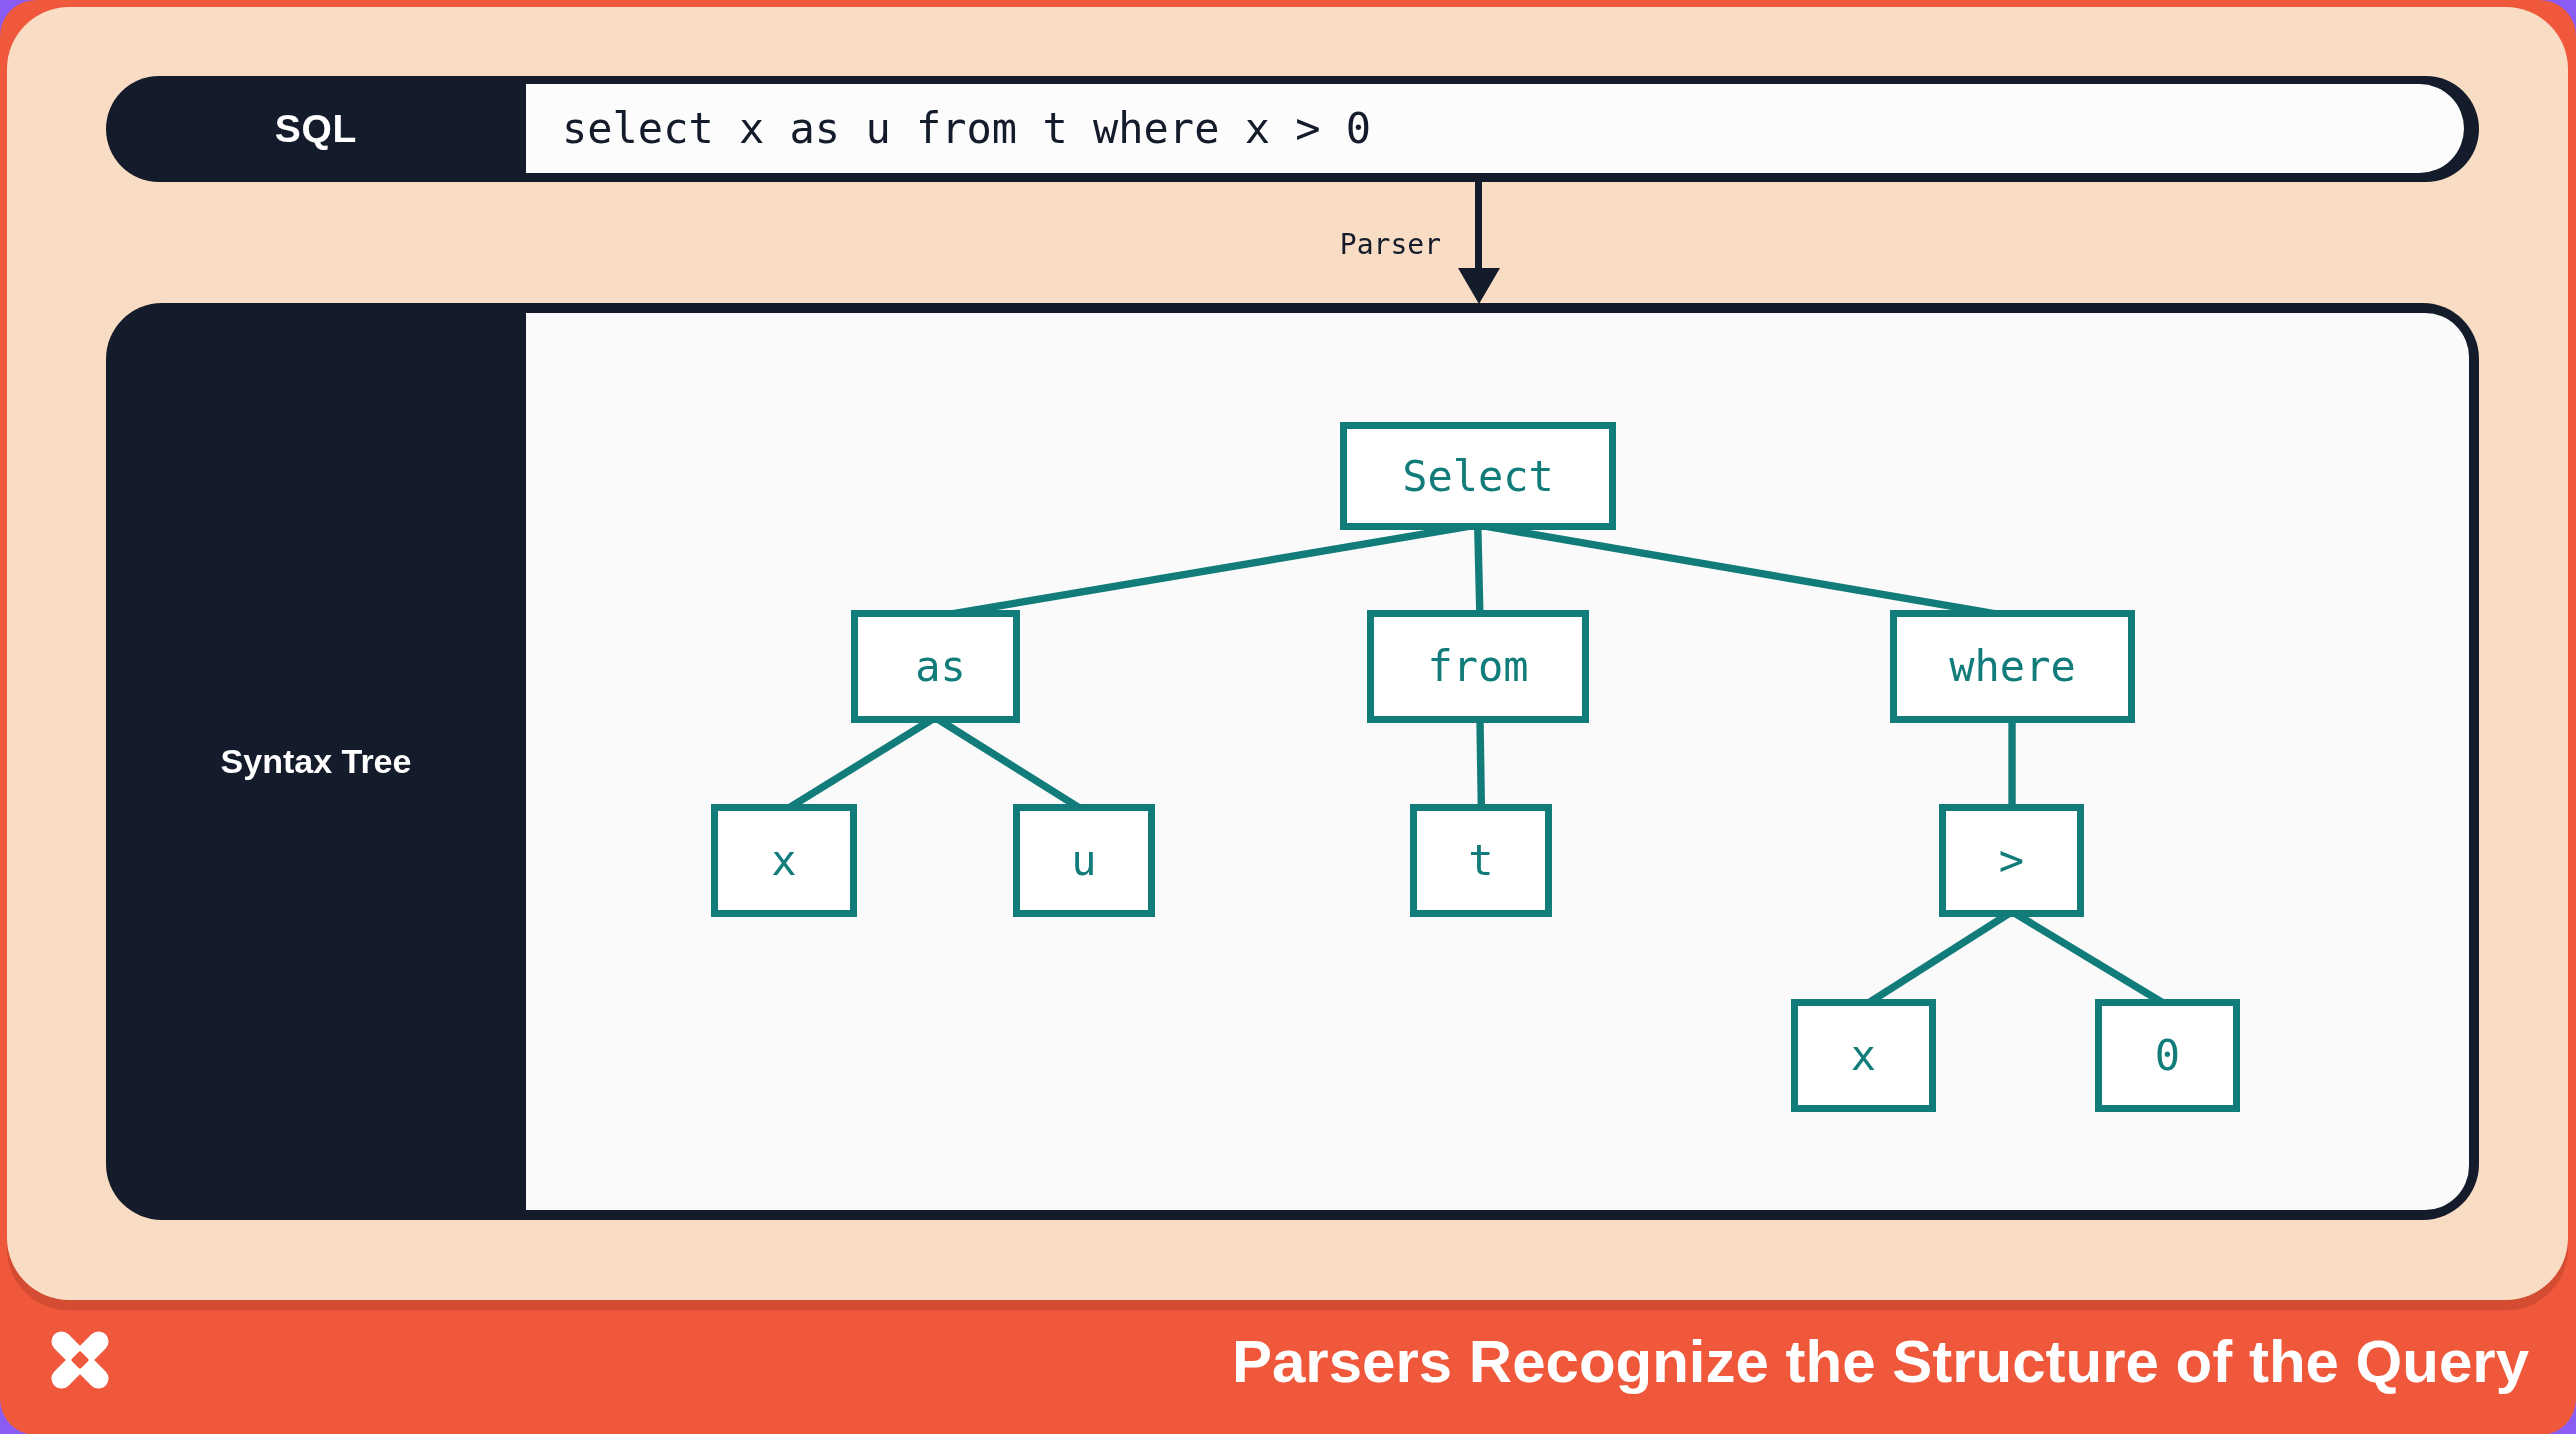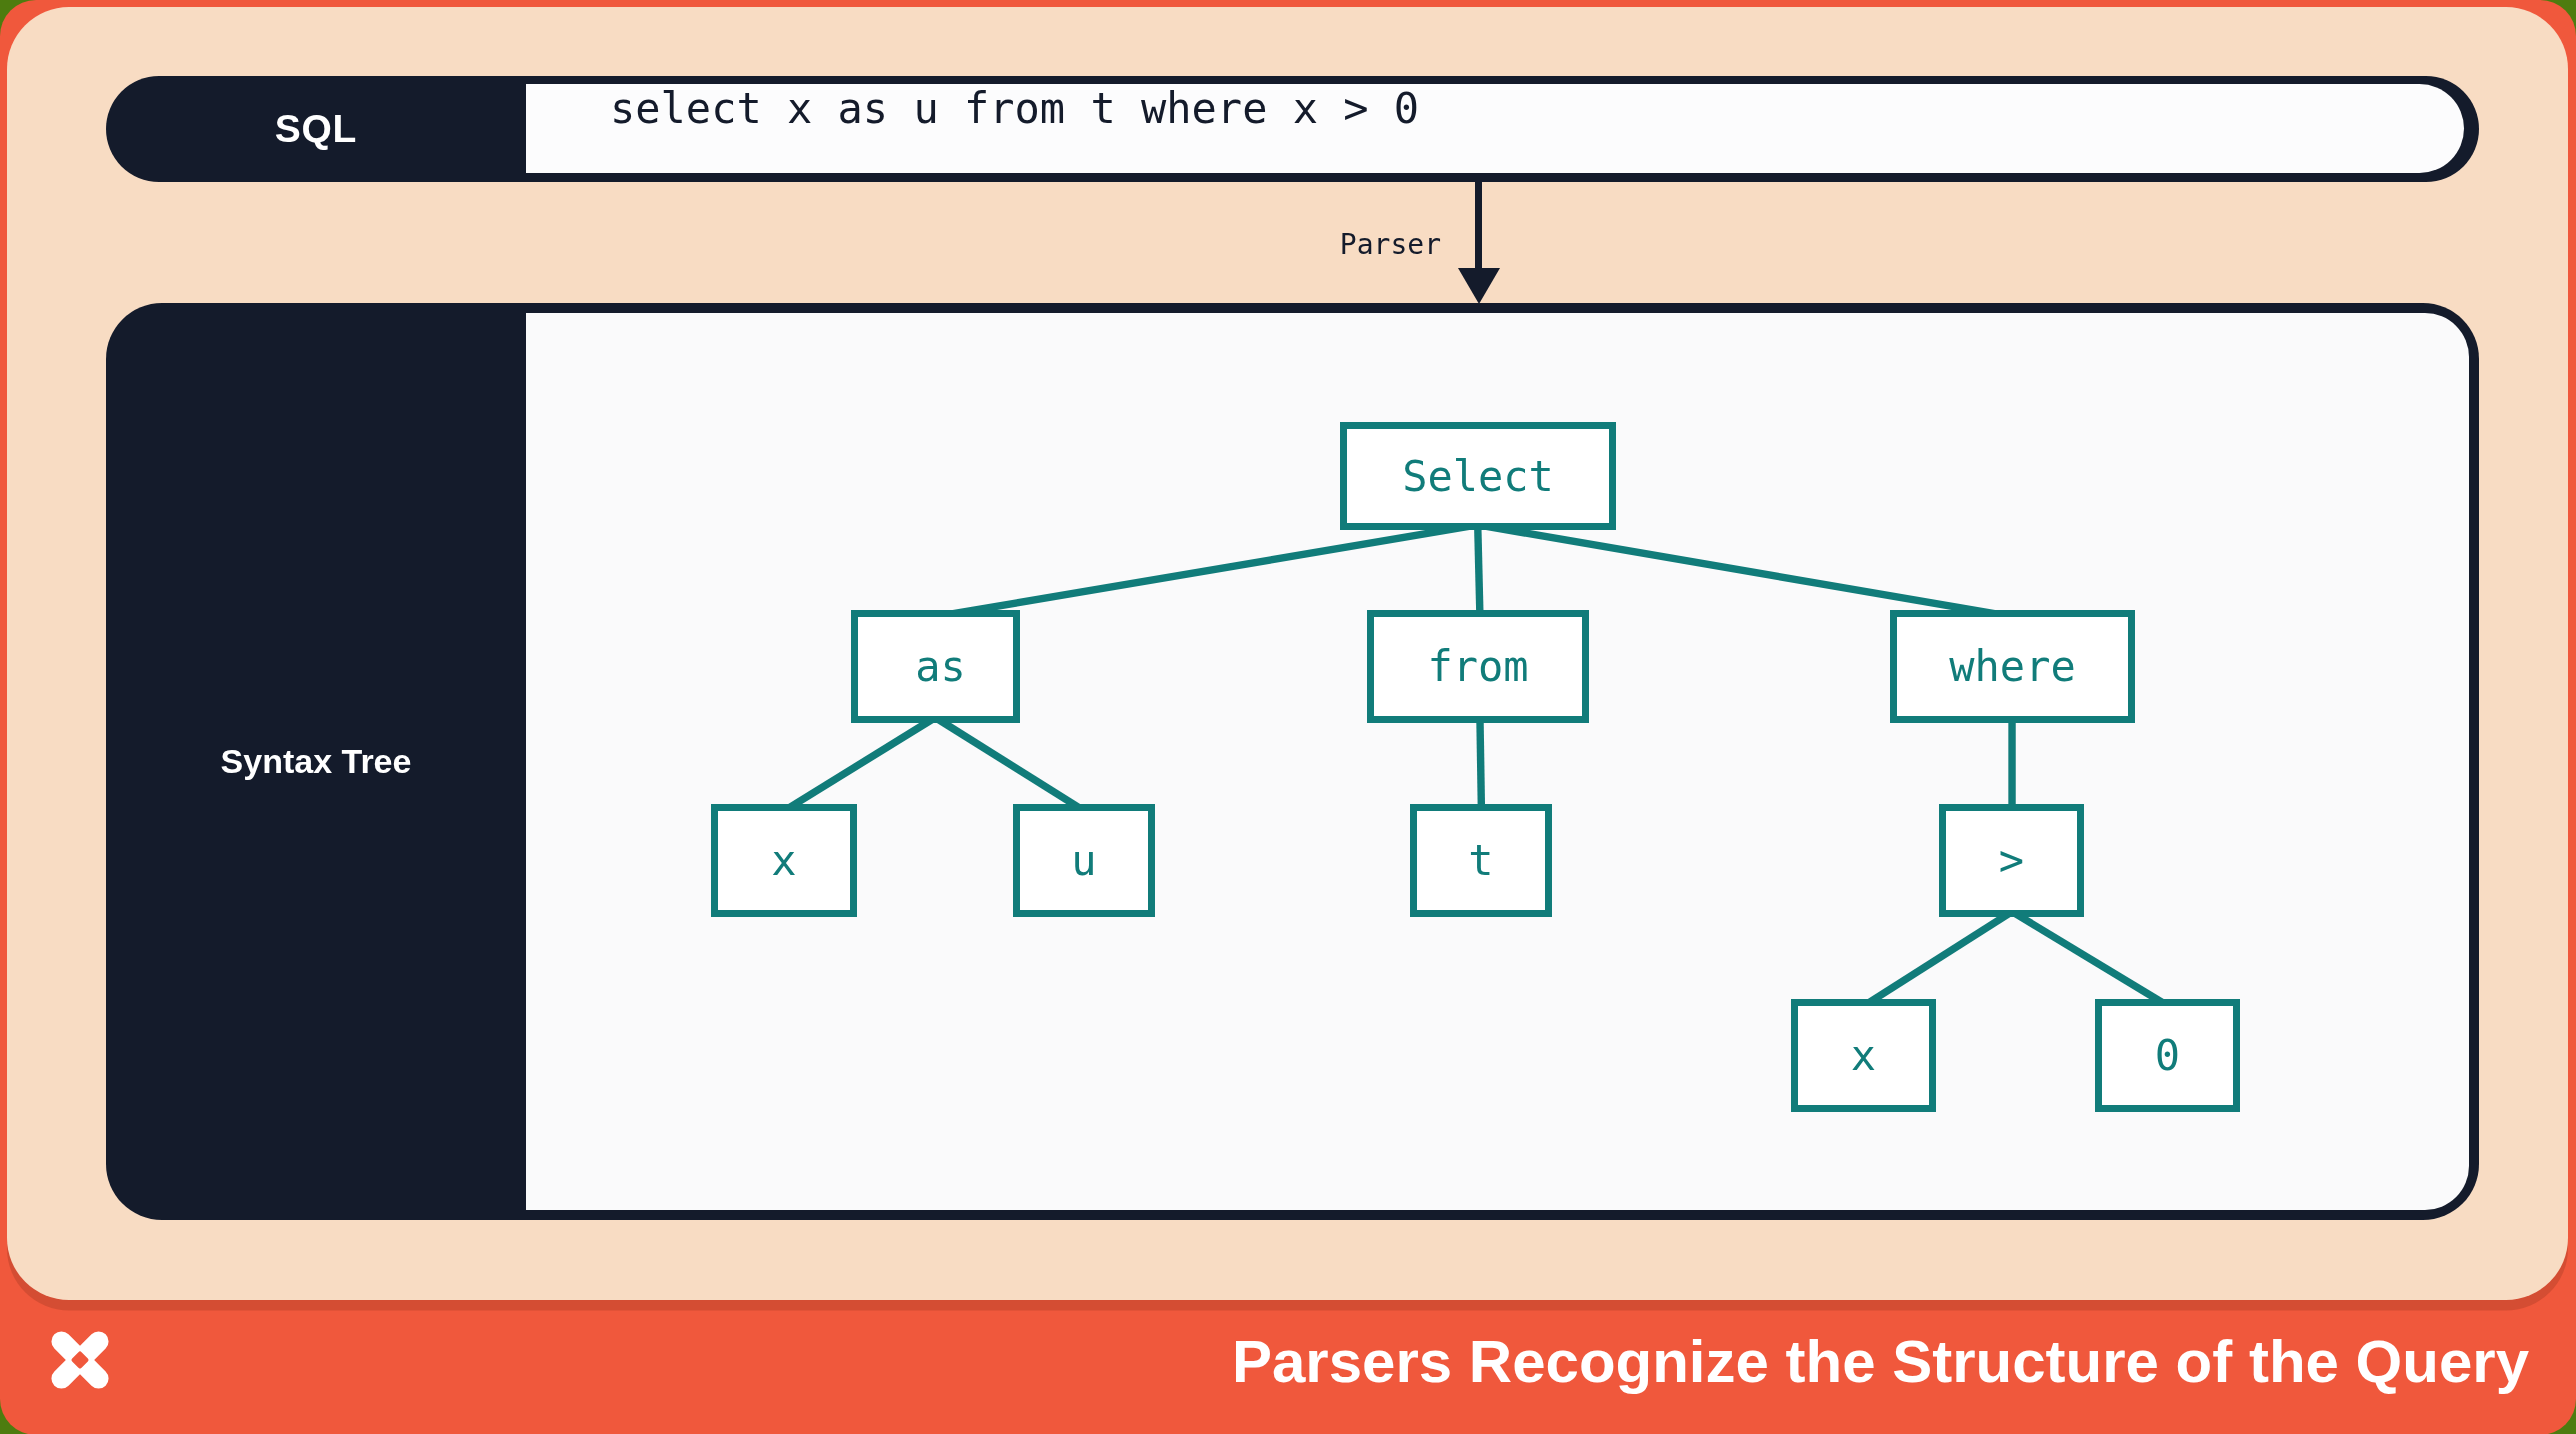--- a/index.html
+++ b/index.html
@@ -7,42 +7,42 @@
     --panel-peach:#F8DCC3;
     --ink-navy:#141B2B;
     --node-teal:#117C7A;
     --surface-white:#FAFAFB;
     --card-white:#FCFCFD;
   }
   *{margin:0;padding:0;box-sizing:border-box;}
   html,body{background:#000;}
   body{font-family:"Liberation Sans",sans-serif;}
   #canvas{
-    position:relative;width:2576px;height:1435px;background:#4d7c0f;overflow:hidden;
+    position:relative;width:2576px;height:1435px;background:#8b5cf6;overflow:hidden;
   }
   .frame{
     position:absolute;inset:0;background:var(--frame-orange);border-radius:36px;
   }
   .panel{
     position:absolute;left:7.4px;top:7.4px;width:2561px;height:1293px;
     background:var(--panel-peach);border-radius:62px;
     box-shadow:0 10.4px 0 rgba(90,30,10,0.18);
   }
   
   .sql-bar{
     position:absolute;left:106px;top:76px;width:2373px;height:106px;
     background:var(--ink-navy);border-radius:740px;display:flex;align-items:stretch;
   }
   .sql-label-zone{
     width:420px;flex:0 0 auto;display:flex;align-items:center;justify-content:center;
   }
   .sql-label-zone span{color:#fff;font-size:39px;font-weight:700;letter-spacing:0.7px;}
   .sql-content{
     flex:1;margin:8.2px 15px 9px 0;background:var(--card-white);
-    border-radius:0 740px 740px 0;display:flex;align-items:flex-start;padding-left:84px;
+    border-radius:0 740px 740px 0;display:flex;align-items:center;padding-left:36px;
   }
   .sql-content span{
     font-family:"DejaVu Sans Mono",monospace;font-size:42px;color:var(--ink-navy);
   }
   
   .parser-label{
     position:absolute;right:1135px;top:222px;
     font-family:"DejaVu Sans Mono",monospace;font-size:28px;color:var(--ink-navy);
     line-height:46px;white-space:nowrap;
   }

